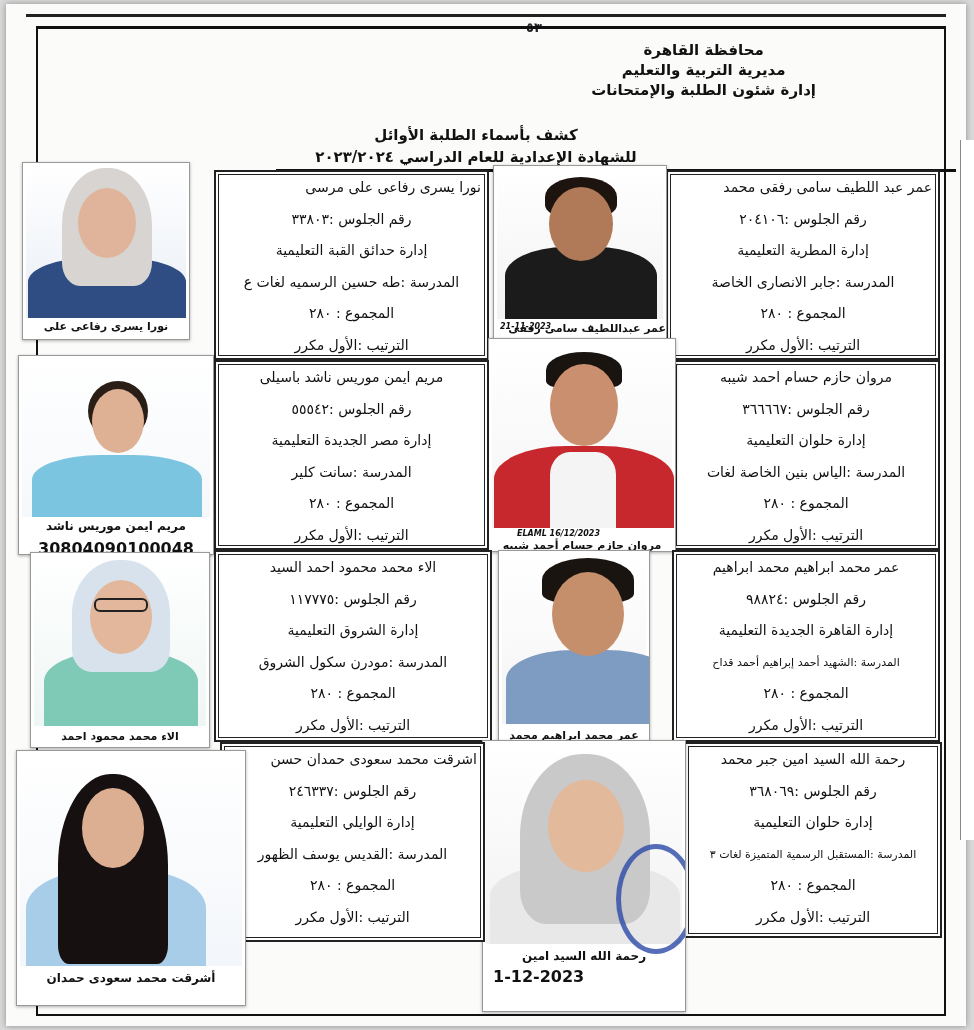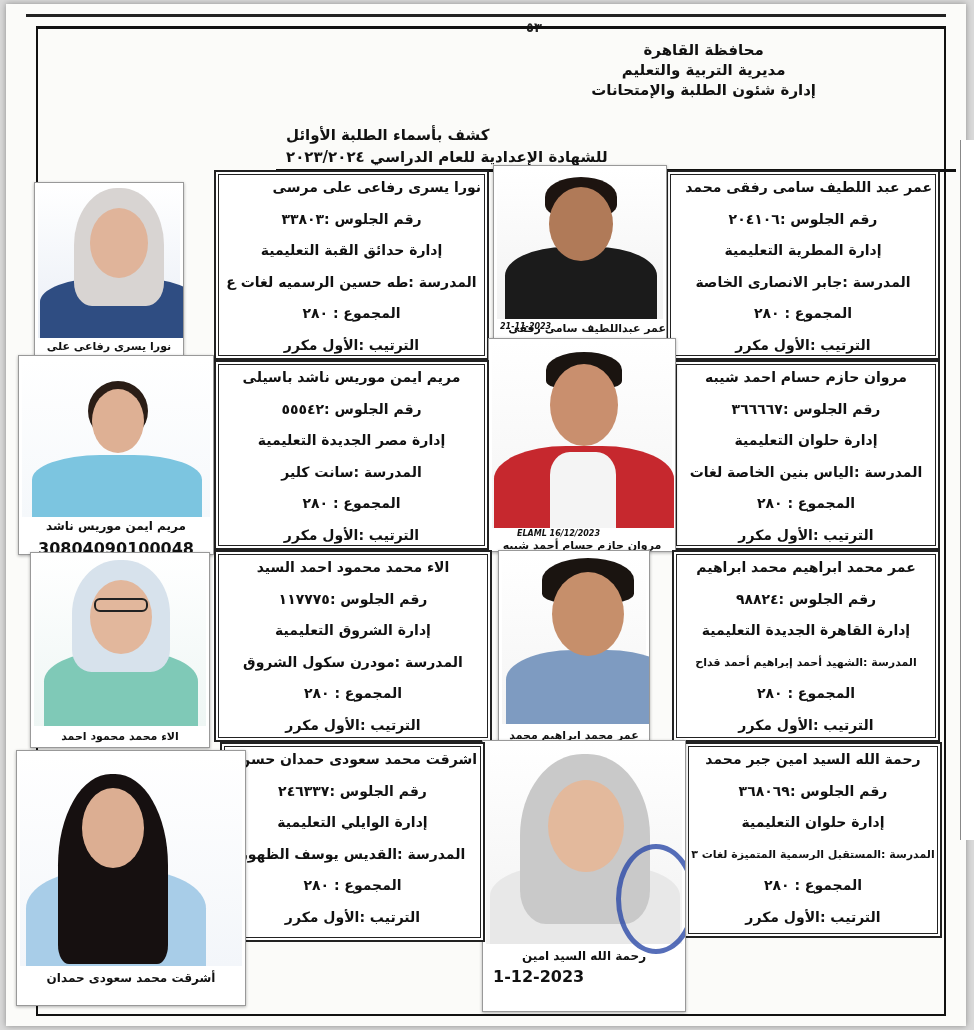--- a/index.html
+++ b/index.html
@@ -6,28 +6,28 @@
   html, body { width: 974px; height: 1030px; overflow: hidden; background: #d9d9d9; }
   body { font-family: "DejaVu Sans", sans-serif; position: relative; }
   .paper {
     position: absolute; left: 6px; top: 4px; width: 960px; height: 1022px;
     background: #fbfbf9; box-shadow: 0 0 6px rgba(0,0,0,0.35);
   }
   .top-rule { position: absolute; left: 20px; top: 10px; width: 920px; height: 3px; background: #222; }
   .page-num { position: absolute; left: 520px; top: 16px; font-size: 13px; font-weight: bold; color: #222; }
   .frame { position: absolute; left: 30px; top: 22px; width: 910px; height: 990px; border: 2px solid #111; border-top-width: 3px; }
   .header { position: absolute; right: 150px; top: 36px; text-align: center; direction: rtl; color: #111; font-weight: bold; font-size: 15px; line-height: 20px; }
-  .title-block { position: absolute; left: 280px; top: 120px; width: 380px; text-align: left; direction: rtl; color: #111; font-weight: bold; font-size: 15px; line-height: 22px; }
+  .title-block { position: absolute; left: 280px; top: 120px; width: 380px; text-align: center; direction: rtl; color: #111; font-weight: bold; font-size: 15px; line-height: 22px; }
   .title-underline { position: absolute; left: 270px; top: 165px; width: 680px; height: 3px; background: #111; }
   .side-marks { position: absolute; right: 0; top: 140px; width: 14px; height: 700px; border-left: 1px solid #888; background: #fff; }
 
   .card {
     position: absolute; background: #fff; border: 2px solid #222;
     outline: 1px solid #222; outline-offset: -5px;
-    direction: rtl; text-align: center; color: #111; font-weight: bold;
+    direction: rtl; text-align: center; color: #111; font-weight: normal;
   }
   .card .line { display: block; font-size: 14px; line-height: 31.5px; white-space: nowrap; overflow: hidden; }
   .card .line.first { text-align: right; padding-right: 6px; }
   .card .line.small { font-size: 11px; }
 
   .photo { position: absolute; background: #fff; border: 1px solid #999; box-shadow: 0 1px 3px rgba(0,0,0,0.3); overflow: hidden; }
   .photo .img { position: absolute; left: 3px; right: 3px; top: 3px; }
   .photo .caption { position: absolute; left: 0; right: 0; direction: rtl; text-align: center; font-weight: bold; font-size: 11px; color: #111; white-space: nowrap; }
   .photo .caption2 { position: absolute; left: 0; right: 0; text-align: center; font-weight: bold; font-size: 16px; color: #111; font-family: "DejaVu Sans", sans-serif; }
   .photo .date { position: absolute; font-size: 8px; font-style: italic; font-weight: bold; color: #111; }
@@ -76,21 +76,21 @@
 </div>
 
 <div class="card" style="left:214px;top:170px;width:275px;height:190px;">
   <span class="line first">نورا يسرى رفاعى على مرسى</span>
   <span class="line">رقم الجلوس :٣٣٨٠٣</span>
   <span class="line">إدارة حدائق القبة التعليمية</span>
   <span class="line">المدرسة :طه حسين الرسميه لغات ع</span>
   <span class="line">المجموع : ٢٨٠</span>
   <span class="line">الترتيب :الأول مكرر</span>
 </div>
-<div class="photo" style="left:34px;top:162px;width:150px;height:178px;margin-top:20px;">
+<div class="photo" style="left:22px;top:162px;width:168px;height:178px;">
   <div class="img" style="height:152px;background:linear-gradient(#ffffff,#e9eef6);">
     <div class="body" style="left:2px;width:158px;top:92px;height:60px;background:#2f4d82;"></div>
     <div class="hair" style="left:36px;top:2px;width:90px;height:118px;background:#d8d4d2;border-radius:48% 48% 20% 20%;"></div>
     <div class="head" style="left:52px;top:22px;width:58px;height:70px;background:#e0b49a;"></div>
   </div>
   <span class="caption" style="top:157px;">نورا يسرى رفاعى على</span>
 </div>
 
 <div class="card" style="left:672px;top:360px;width:268px;height:190px;">
   <span class="line">مروان حازم حسام احمد شيبه</span>

